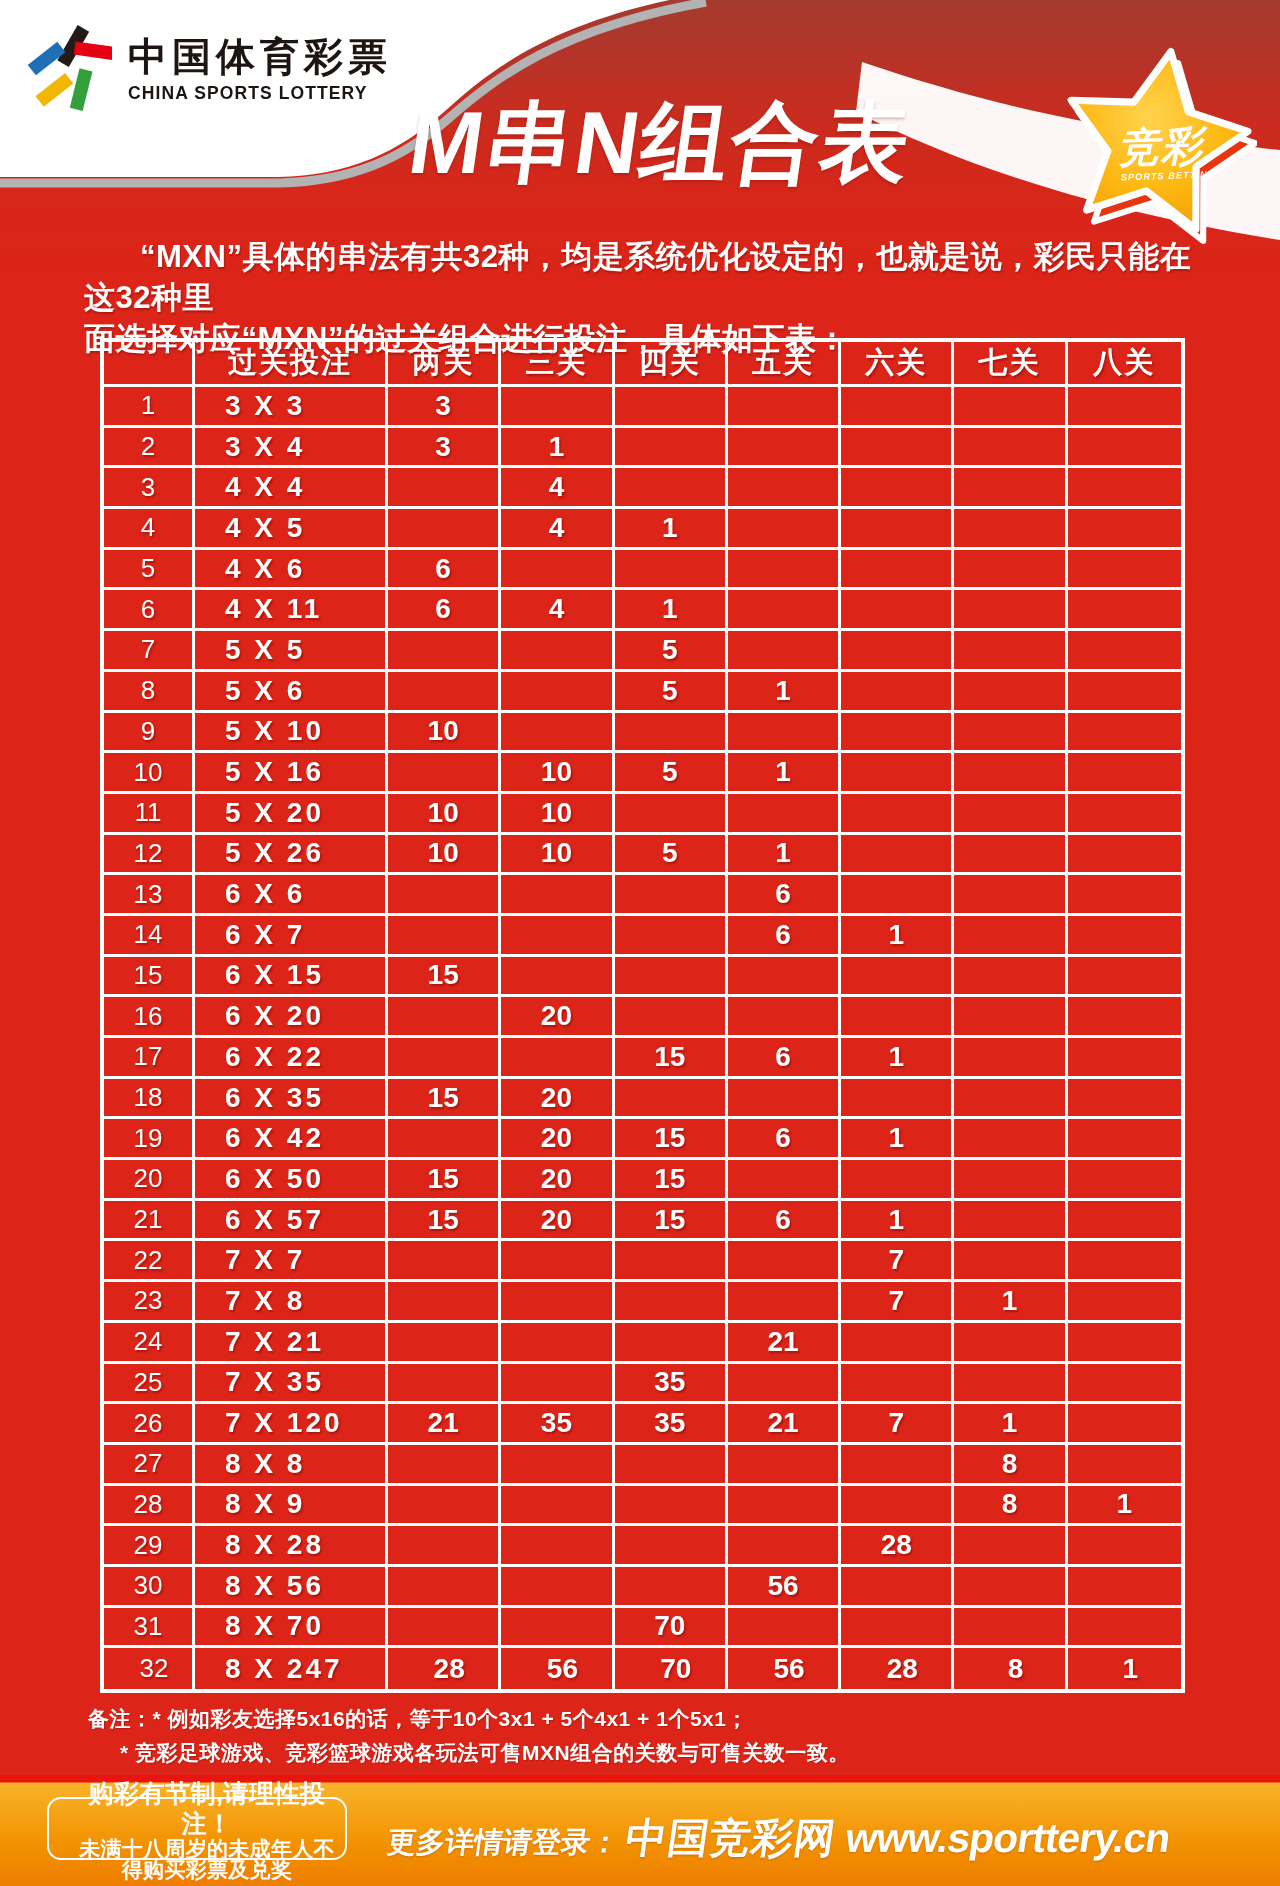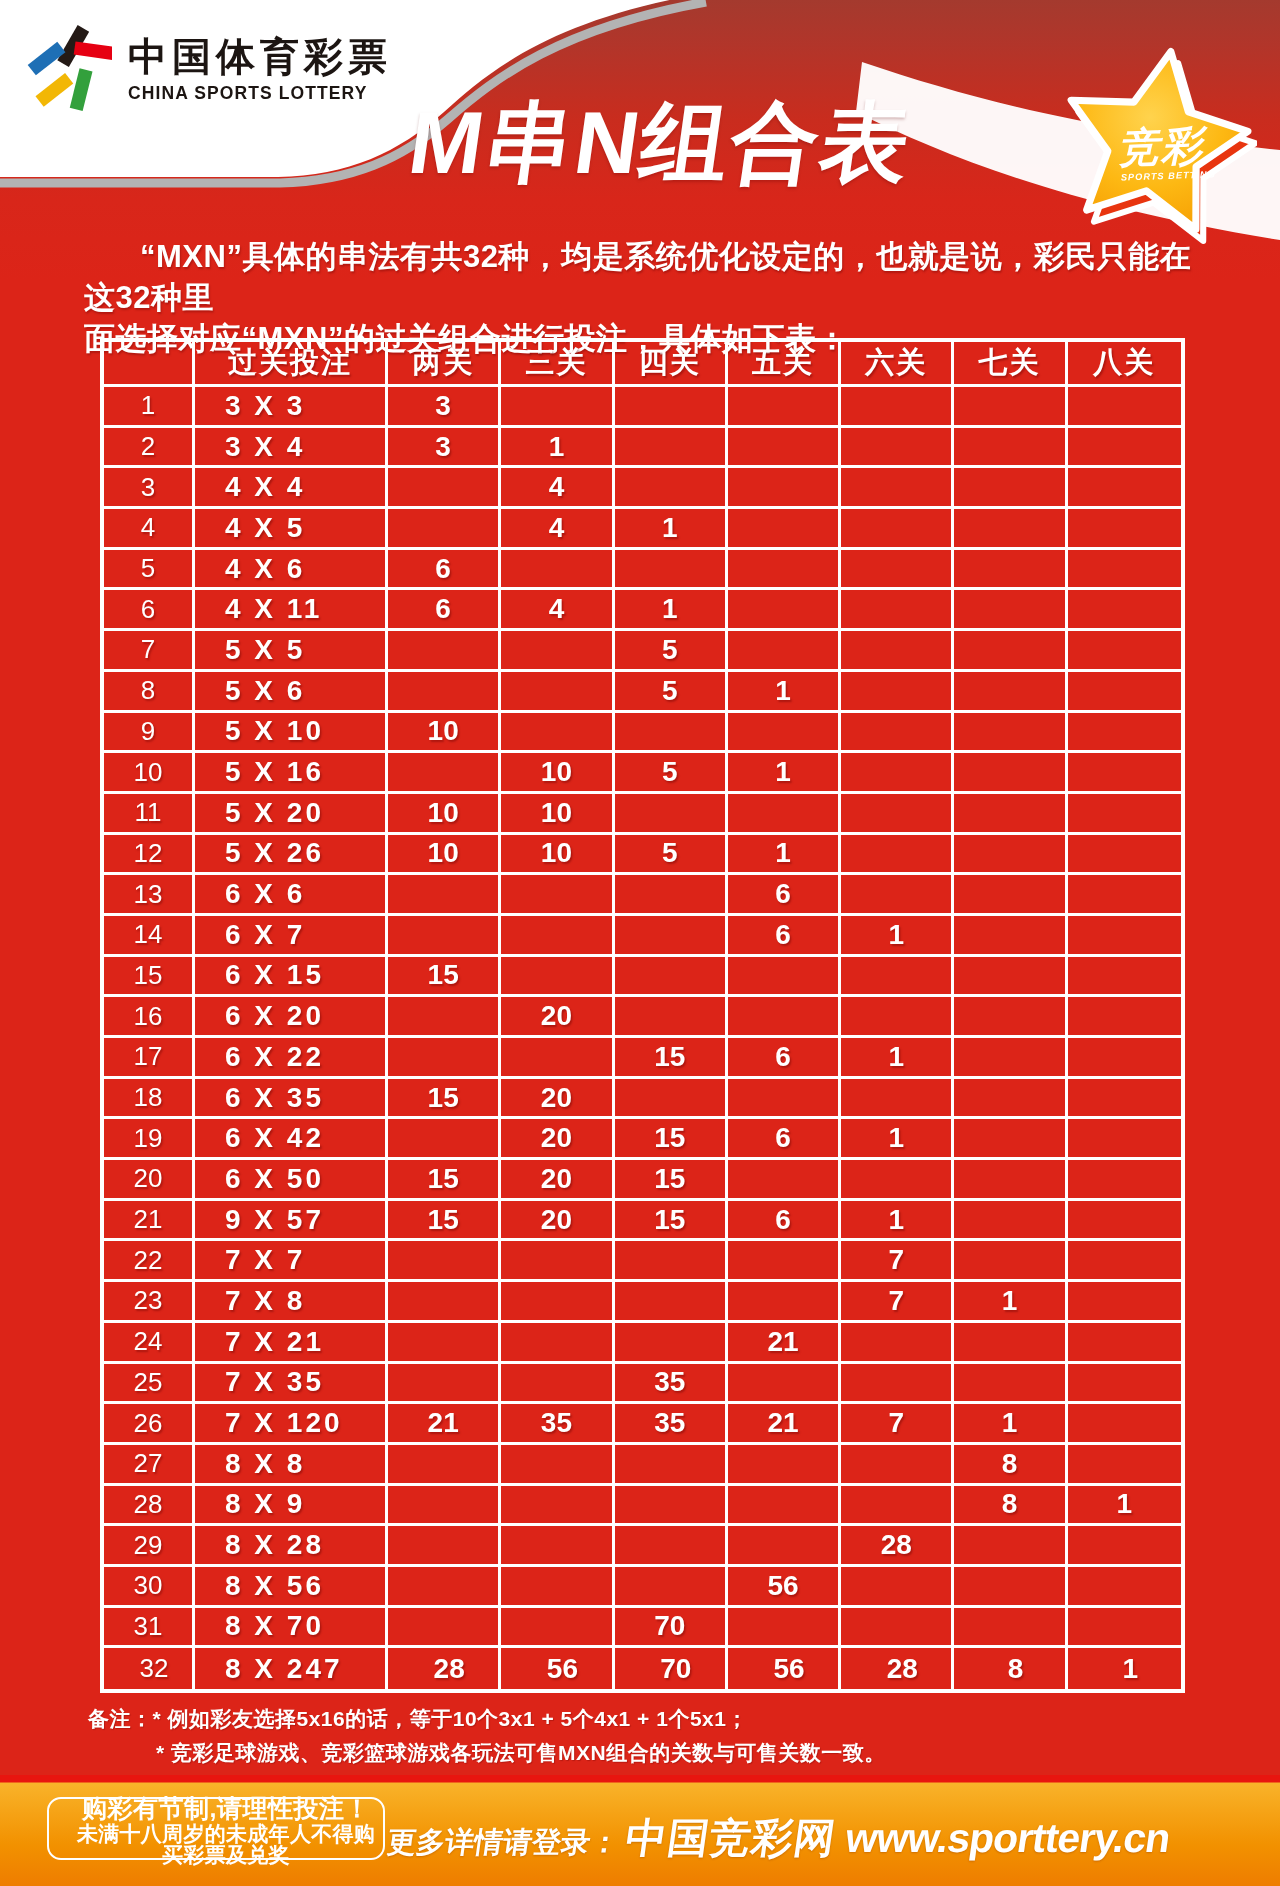--- a/index.html
+++ b/index.html
@@ -31,25 +31,25 @@
     border-right:3.5px solid #fff;border-bottom:3.5px solid #fff;color:#fff;
     text-shadow:1.5px 2px 2px rgba(100,0,0,.4);overflow:hidden;
   }
   .no-r{border-right:none!important;}
   .no-b{border-bottom:none!important;padding-left:12px;}
   .th{font-size:29px;font-weight:800;letter-spacing:2px;text-align:center;}
   .td-num{font-size:26px;font-weight:400;}
   .td-bet{font-size:28px;font-weight:800;justify-content:flex-start;padding-left:30px;letter-spacing:3px;text-align:center;}
   .td-val{font-size:28px;font-weight:800;}
   .notes{position:absolute;left:88px;top:1702px;color:#fff;font-size:21px;font-weight:700;line-height:34px;letter-spacing:.5px;text-shadow:1px 1px 1px rgba(100,0,0,.3);}
-  .notes .l2{margin-left:68px;}
+  .notes .l2{margin-left:32px;}
   .footer{position:absolute;left:0;bottom:0;width:1280px;height:111px;
     background:linear-gradient(180deg,#e8150f 0px,#e8150f 7px,#f9b32a 8px,#f29100 70px,#ee7d00 111px);}
   .warning-box{
-    position:absolute;left:47px;top:22px;width:338px;height:63px;box-sizing:border-box;
+    position:absolute;left:47px;top:22px;width:300px;height:63px;box-sizing:border-box;
     border:2px solid #fff;border-radius:14px;display:flex;flex-direction:column;
     align-items:center;justify-content:center;color:#fff;text-align:center;padding-left:20px;
   }
   .warning-title{font-size:25px;font-weight:800;line-height:30px;letter-spacing:.5px;}
   .warning-sub{font-size:21px;font-weight:700;line-height:21px;letter-spacing:.3px;}
   .footer-more{
     position:absolute;left:388px;top:36px;display:flex;align-items:baseline;color:#fff;
     transform:skewX(-8deg);white-space:nowrap;text-shadow:0 1px 2px rgba(120,40,0,.3);
   }
   .more-label{font-size:29px;font-weight:700;}
@@ -295,21 +295,21 @@
       <div class="cell td-num">20</div>
       <div class="cell td-bet">6 X 50</div>
       <div class="cell td-val">15</div>
       <div class="cell td-val">20</div>
       <div class="cell td-val">15</div>
       <div class="cell td-val"></div>
       <div class="cell td-val"></div>
       <div class="cell td-val"></div>
       <div class="cell td-val no-r"></div>
       <div class="cell td-num">21</div>
-      <div class="cell td-bet">9 X 57</div>
+      <div class="cell td-bet">6 X 57</div>
       <div class="cell td-val">15</div>
       <div class="cell td-val">20</div>
       <div class="cell td-val">15</div>
       <div class="cell td-val">6</div>
       <div class="cell td-val">1</div>
       <div class="cell td-val"></div>
       <div class="cell td-val no-r"></div>
       <div class="cell td-num">22</div>
       <div class="cell td-bet">7 X 7</div>
       <div class="cell td-val"></div>

